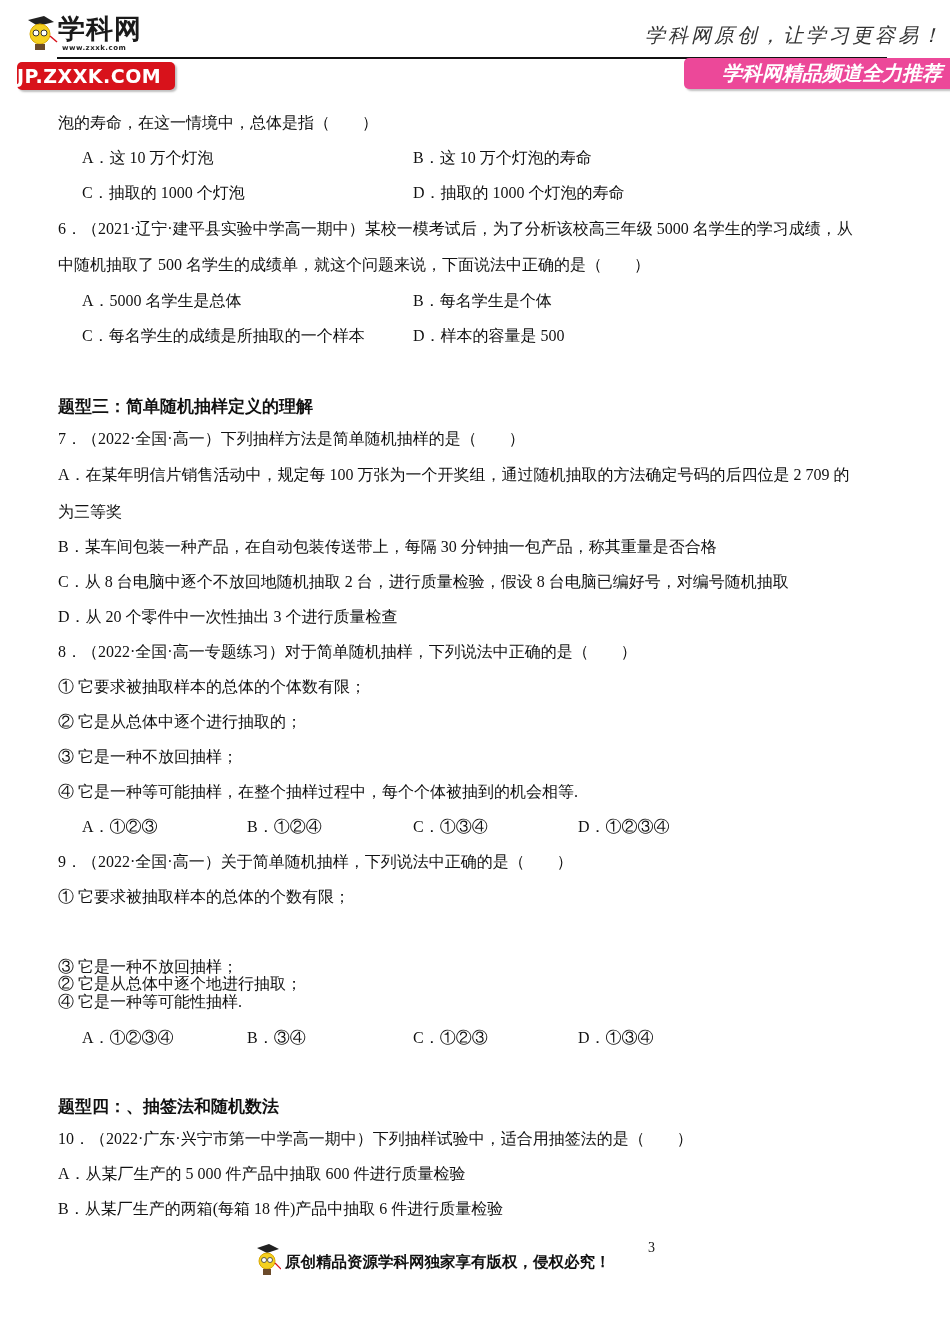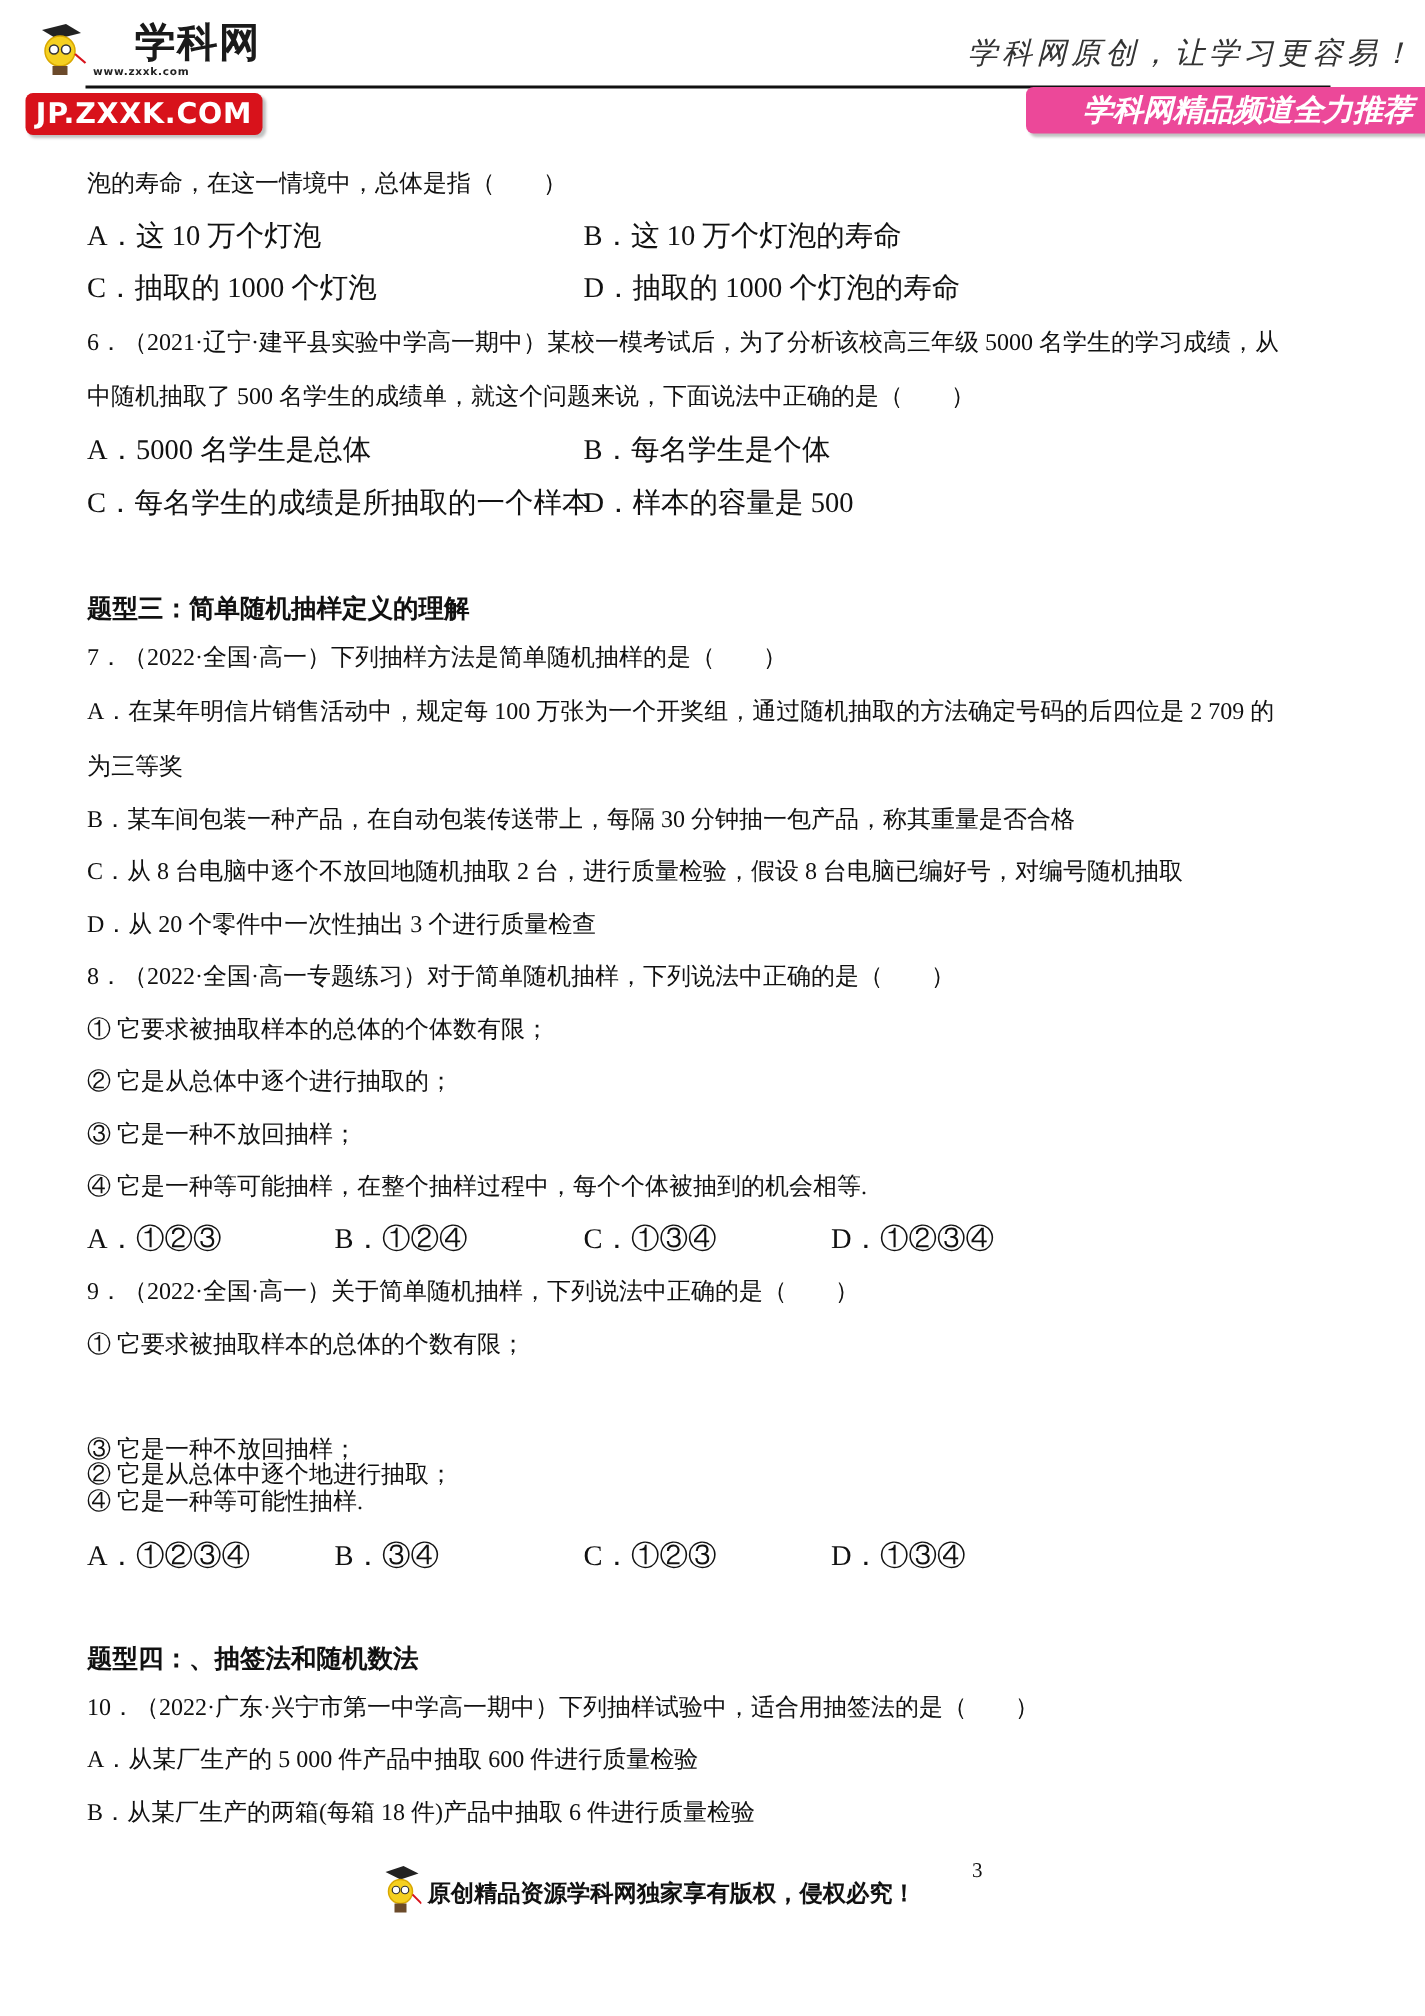--- a/index.html
+++ b/index.html
@@ -2,39 +2,39 @@
 <html><head>
 <meta charset="utf-8">
 <style>
   html, body { margin: 0; padding: 0; background: #ffffff; }
   body { width: 950px; height: 1344px; position: relative; overflow: hidden;
          font-family: "Liberation Serif", "DejaVu Serif", serif; color: #111; }
   .abs { position: absolute; }
   
   .logo-mascot { left: 24px; top: 14px; width: 34px; height: 40px; }
   .logo-cn { left: 58px; top: 14px; font-family: "DejaVu Sans", sans-serif; font-weight: bold;
-             font-size: 27px; color: #1a1a1a; letter-spacing: 1px; line-height: 30px; margin-left: 32px; }
+             font-size: 27px; color: #1a1a1a; letter-spacing: 1px; line-height: 30px; }
   .logo-url { left: 62px; top: 44px; font-family: "DejaVu Sans", sans-serif; font-size: 7px;
               font-weight: bold; color: #222; letter-spacing: 0.5px; }
   .header-rule { left: 57px; top: 57px; width: 830px; height: 2px; background: #111; }
   .jp-badge { left: 17px; top: 62px; width: 158px; height: 28px; background: #d8121b;
               border-radius: 5px; color: #fff; font-family: "DejaVu Sans", sans-serif; font-weight: bold;
-              font-size: 19px; line-height: 28px; text-align: center; letter-spacing: 0.5px;
+              font-size: 19px; line-height: 28px; letter-spacing: 0.5px;
               box-shadow: 2px 2px 2px rgba(0,0,0,0.25); }
   .slogan { left: 645px; top: 22px; font-family: "DejaVu Serif", serif; font-style: italic;
             font-size: 20px; color: #333; letter-spacing: 3px; }
   .jp-recommend { left: 684px; top: 58px; width: 248px; height: 31px; background: #ec4899;
                   border-radius: 5px; color: #fff; font-family: "DejaVu Sans", sans-serif; font-weight: bold;
                   font-style: italic; font-size: 20px; line-height: 31px; text-align: center;
                   box-shadow: 2px 2px 2px rgba(0,0,0,0.25); padding-left: 24px; }
   
   .line { position: absolute; left: 58px; font-size: 16px; line-height: 20px; white-space: nowrap; }
   .heading { position: absolute; left: 58px; font-size: 17px; font-weight: bold; line-height: 22px;
              font-family: "DejaVu Sans", sans-serif; }
-  .opt { position: absolute; font-size: 19px; line-height: 20px; white-space: nowrap; }
+  .opt { position: absolute; font-size: 16px; line-height: 20px; white-space: nowrap; margin-left: 24px; }
   
   .footer-mascot { left: 255px; top: 1243px; width: 26px; height: 36px; }
   .footer-text { left: 285px; top: 1252px; font-size: 15.5px; font-weight: bold; }
   .page-num { left: 648px; top: 1240px; font-size: 14px; }
 </style>
 </head>
 <body>
 
 <div class="abs logo-mascot">
   <svg width="34" height="40" viewBox="0 0 34 40">

